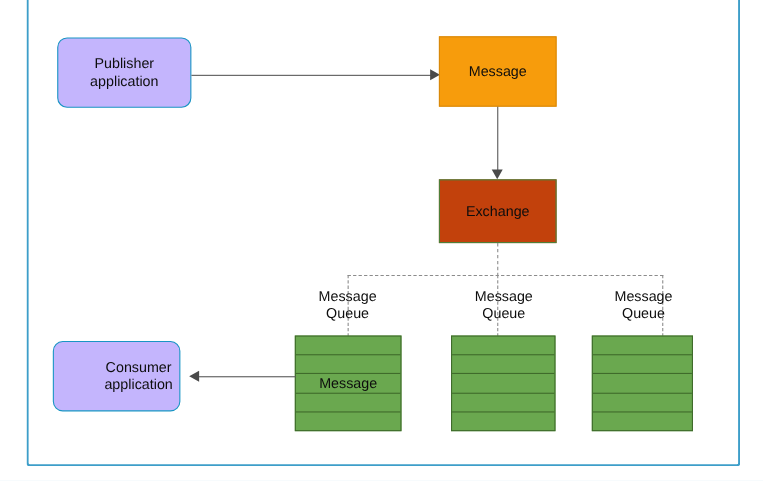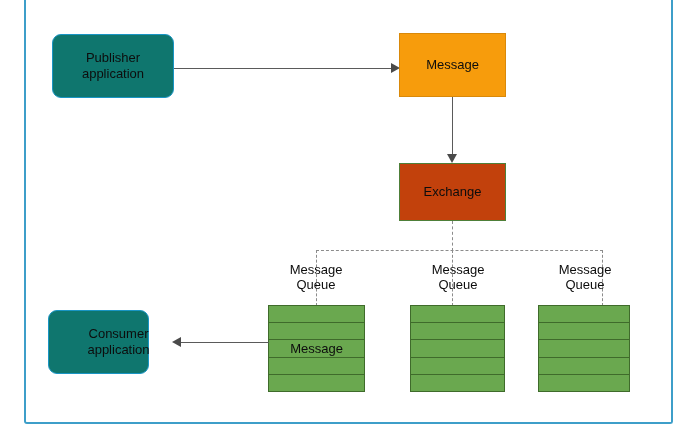--- a/index.html
+++ b/index.html
@@ -39,21 +39,21 @@
     align-items: center;
     justify-content: center;
     text-align: center;
     color: #0d0d0d;
     font-size: 13px;
     line-height: 1.25;
   }
 
   
   .app-box {
-    background: #0f766e;
+    background: #c4b5fd;
     border: 1px solid #1995c4;
     border-radius: 9px;
   }
 
   
   .msg-box {
     background: #f79c0c;
     border: 1px solid #d9890a;
   }
 
@@ -205,21 +205,21 @@
     <span>Queue</span>
   </div>
   <div class="queue-stack" style="left:538px; top:305px; width:92px; height:87px;">
     <div class="queue-cell"></div>
     <div class="queue-cell"></div>
     <div class="queue-cell"></div>
     <div class="queue-cell"></div>
     <div class="queue-cell"></div>
   </div>
 
-  <div class="node app-box" style="left:48px; top:310px; width:101px; height:64px;padding-left:40px;">
+  <div class="node app-box" style="left:48px; top:310px; width:116px; height:64px;padding-left:40px;">
     <div>
       <span>Consumer</span><br>
       <span>application</span>
     </div>
   </div>
 
   <div class="line-h" style="left:178px; top:342px; width:91px;"></div>
   <div class="arrow-left" style="left:172px; top:337px;"></div>
 
 </div>

